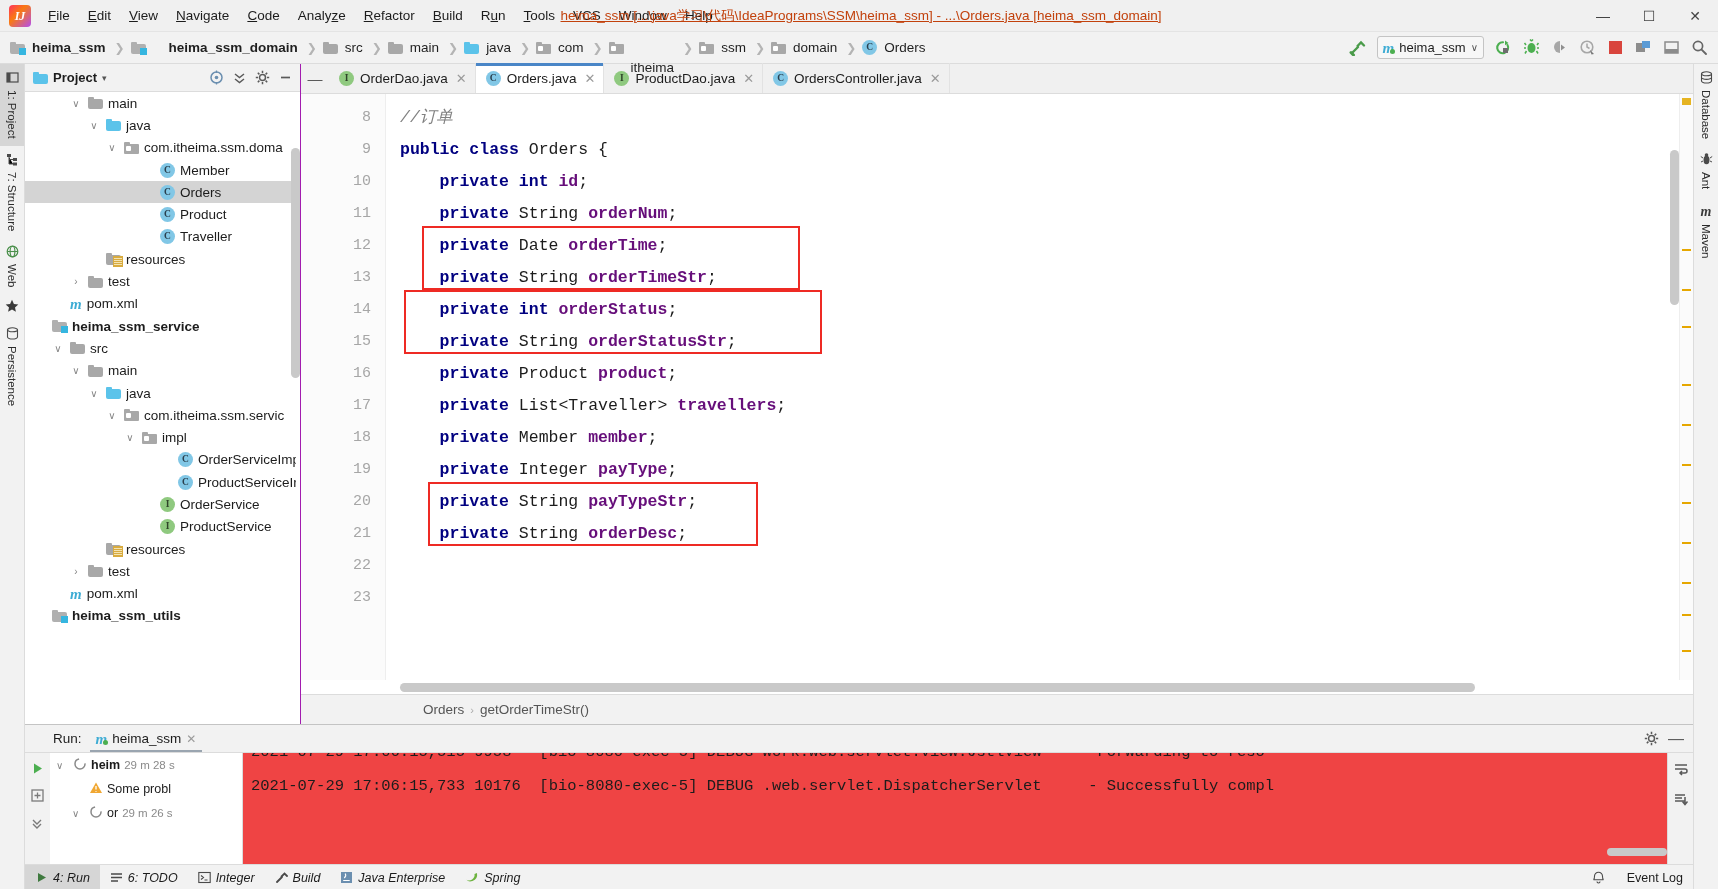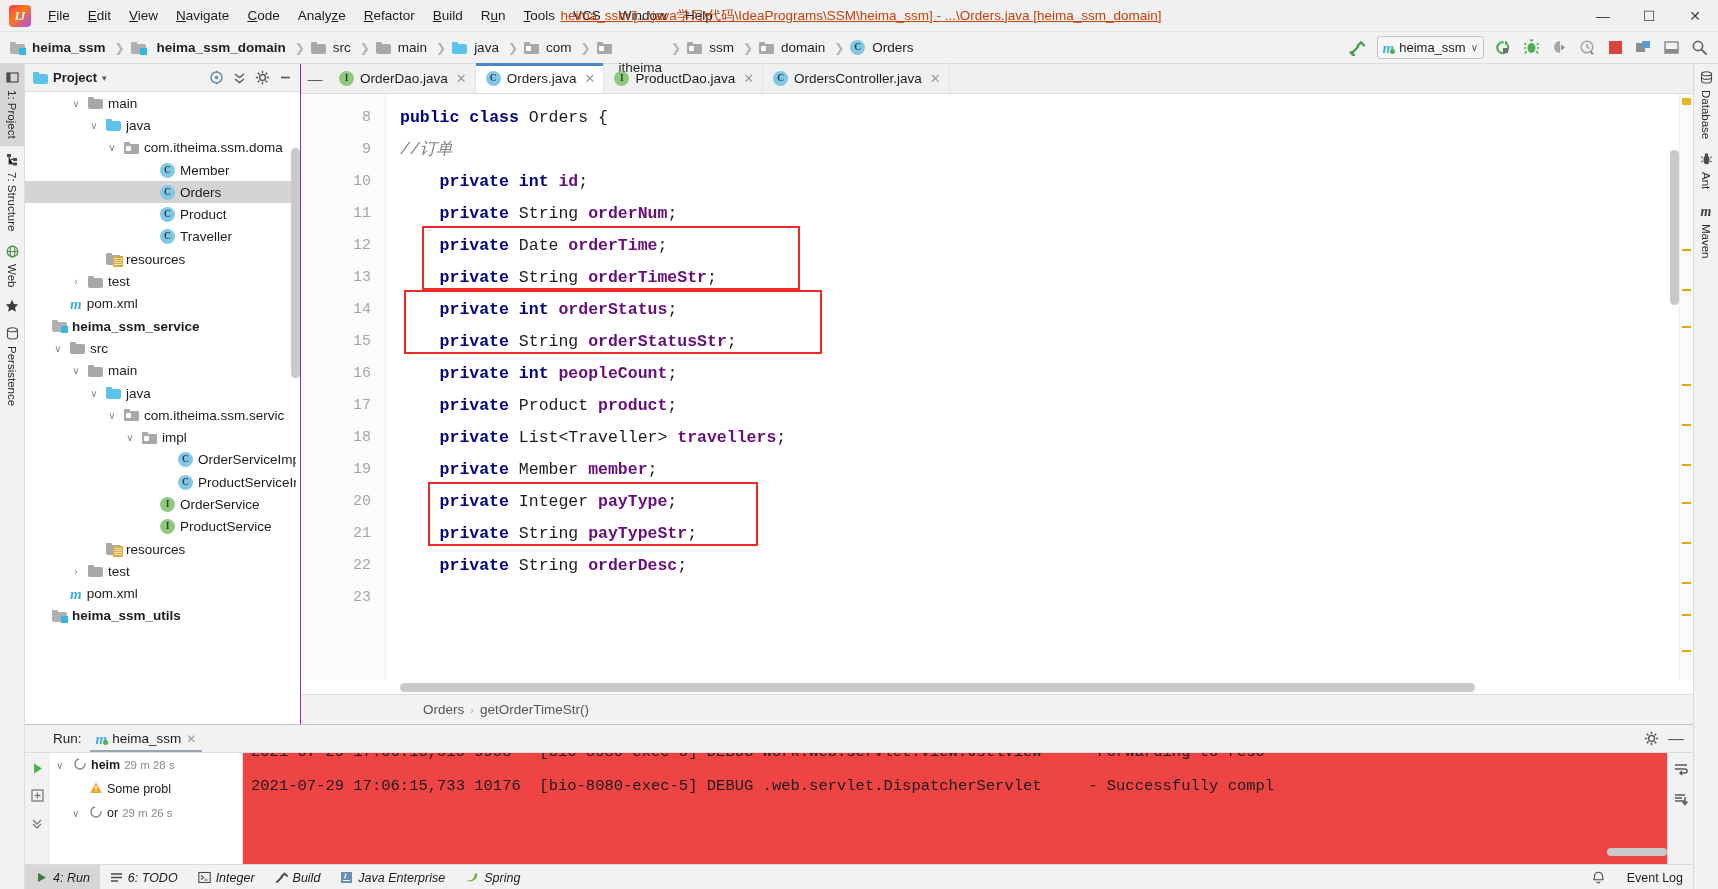--- a/index.html
+++ b/index.html
@@ -216,21 +216,21 @@
         <span class="ico folder mod">
           <i></i>
         </span>
         <span class="ctext" style="margin-left: 4px;">heima_ssm</span>
       </div>
       <span class="sep">❯</span>
       <div class="crumb bold">
         <span class="ico folder mod">
           <i></i>
         </span>
-        <span class="ctext" style="margin-left: 8px;">heima_ssm_domain</span>
+        <span class="ctext" style="margin-left: 20px;">heima_ssm_domain</span>
       </div>
       <span class="sep">❯</span>
       <div class="crumb">
         <span class="ico folder">
           <i></i>
         </span>
         <span class="ctext" style="margin-left: 4px;">src</span>
       </div>
       <span class="sep">❯</span>
       <div class="crumb">
@@ -618,29 +618,28 @@
               <div class="gln">21</div>
               <div class="gln">22</div>
               <div class="gln">23</div>
             </div>
           <div class="codebox" id="codebox">
 
             <div class="hlbox" style="left:36px; top:132px; width:378px; height:64px;"></div>
             <div class="hlbox" style="left:18px; top:196px; width:418px; height:64px;"></div>
             <div class="hlbox" style="left:42px; top:388px; width:330px; height:64px;"></div>
             <div style="position:absolute;right:0;top:56px;width:9px;height:155px;background:#c9c9c9;border-radius:5px;"></div>
-          <div class="cline"><span class="kw">public</span><span class="pun"> </span><span class="kw">class</span><span class="pun"> </span><span class="typ">Orders</span><span class="pun"> {</span></div>
-              <div class="cline"><span class="cmt">//订单</span></div>
+          <div class="cline"><span class="cmt">//订单</span></div>
+              <div class="cline"><span class="kw">public</span><span class="pun"> </span><span class="kw">class</span><span class="pun"> </span><span class="typ">Orders</span><span class="pun"> {</span></div>
               <div class="cline">    <span class="kw">private</span><span class="pun"> </span><span class="kw">int</span><span class="pun"> </span><span class="fld">id</span><span class="pun">;</span></div>
               <div class="cline">    <span class="kw">private</span><span class="pun"> </span><span class="typ">String</span><span class="pun"> </span><span class="fld">orderNum</span><span class="pun">;</span></div>
               <div class="cline">    <span class="kw">private</span><span class="pun"> </span><span class="typ">Date</span><span class="pun"> </span><span class="fld">orderTime</span><span class="pun">;</span></div>
               <div class="cline">    <span class="kw">private</span><span class="pun"> </span><span class="typ">String</span><span class="pun"> </span><span class="fld">orderTimeStr</span><span class="pun">;</span></div>
               <div class="cline">    <span class="kw">private</span><span class="pun"> </span><span class="kw">int</span><span class="pun"> </span><span class="fld">orderStatus</span><span class="pun">;</span></div>
               <div class="cline">    <span class="kw">private</span><span class="pun"> </span><span class="typ">String</span><span class="pun"> </span><span class="fld">orderStatusStr</span><span class="pun">;</span></div>
-              <div class="cline">    <span class="kw">private</span><span class="pun"> </span><span class="kw">int</span><span class="pun"> </span><span class="fld">peopleCount</span><span class="pun">;</span></div>
               <div class="cline">    <span class="kw">private</span><span class="pun"> </span><span class="typ">Product</span><span class="pun"> </span><span class="fld">product</span><span class="pun">;</span></div>
               <div class="cline">    <span class="kw">private</span><span class="pun"> </span><span class="typ">List&lt;Traveller&gt;</span><span class="pun"> </span><span class="fld">travellers</span><span class="pun">;</span></div>
               <div class="cline">    <span class="kw">private</span><span class="pun"> </span><span class="typ">Member</span><span class="pun"> </span><span class="fld">member</span><span class="pun">;</span></div>
               <div class="cline">    <span class="kw">private</span><span class="pun"> </span><span class="typ">Integer</span><span class="pun"> </span><span class="fld">payType</span><span class="pun">;</span></div>
               <div class="cline">    <span class="kw">private</span><span class="pun"> </span><span class="typ">String</span><span class="pun"> </span><span class="fld">payTypeStr</span><span class="pun">;</span></div>
               <div class="cline">    <span class="kw">private</span><span class="pun"> </span><span class="typ">String</span><span class="pun"> </span><span class="fld">orderDesc</span><span class="pun">;</span></div>
               <div class="cline">&nbsp;</div>
             </div>
           <div class="markers" id="markers">
               <div class="mk top" style="top: 4px;"></div>

